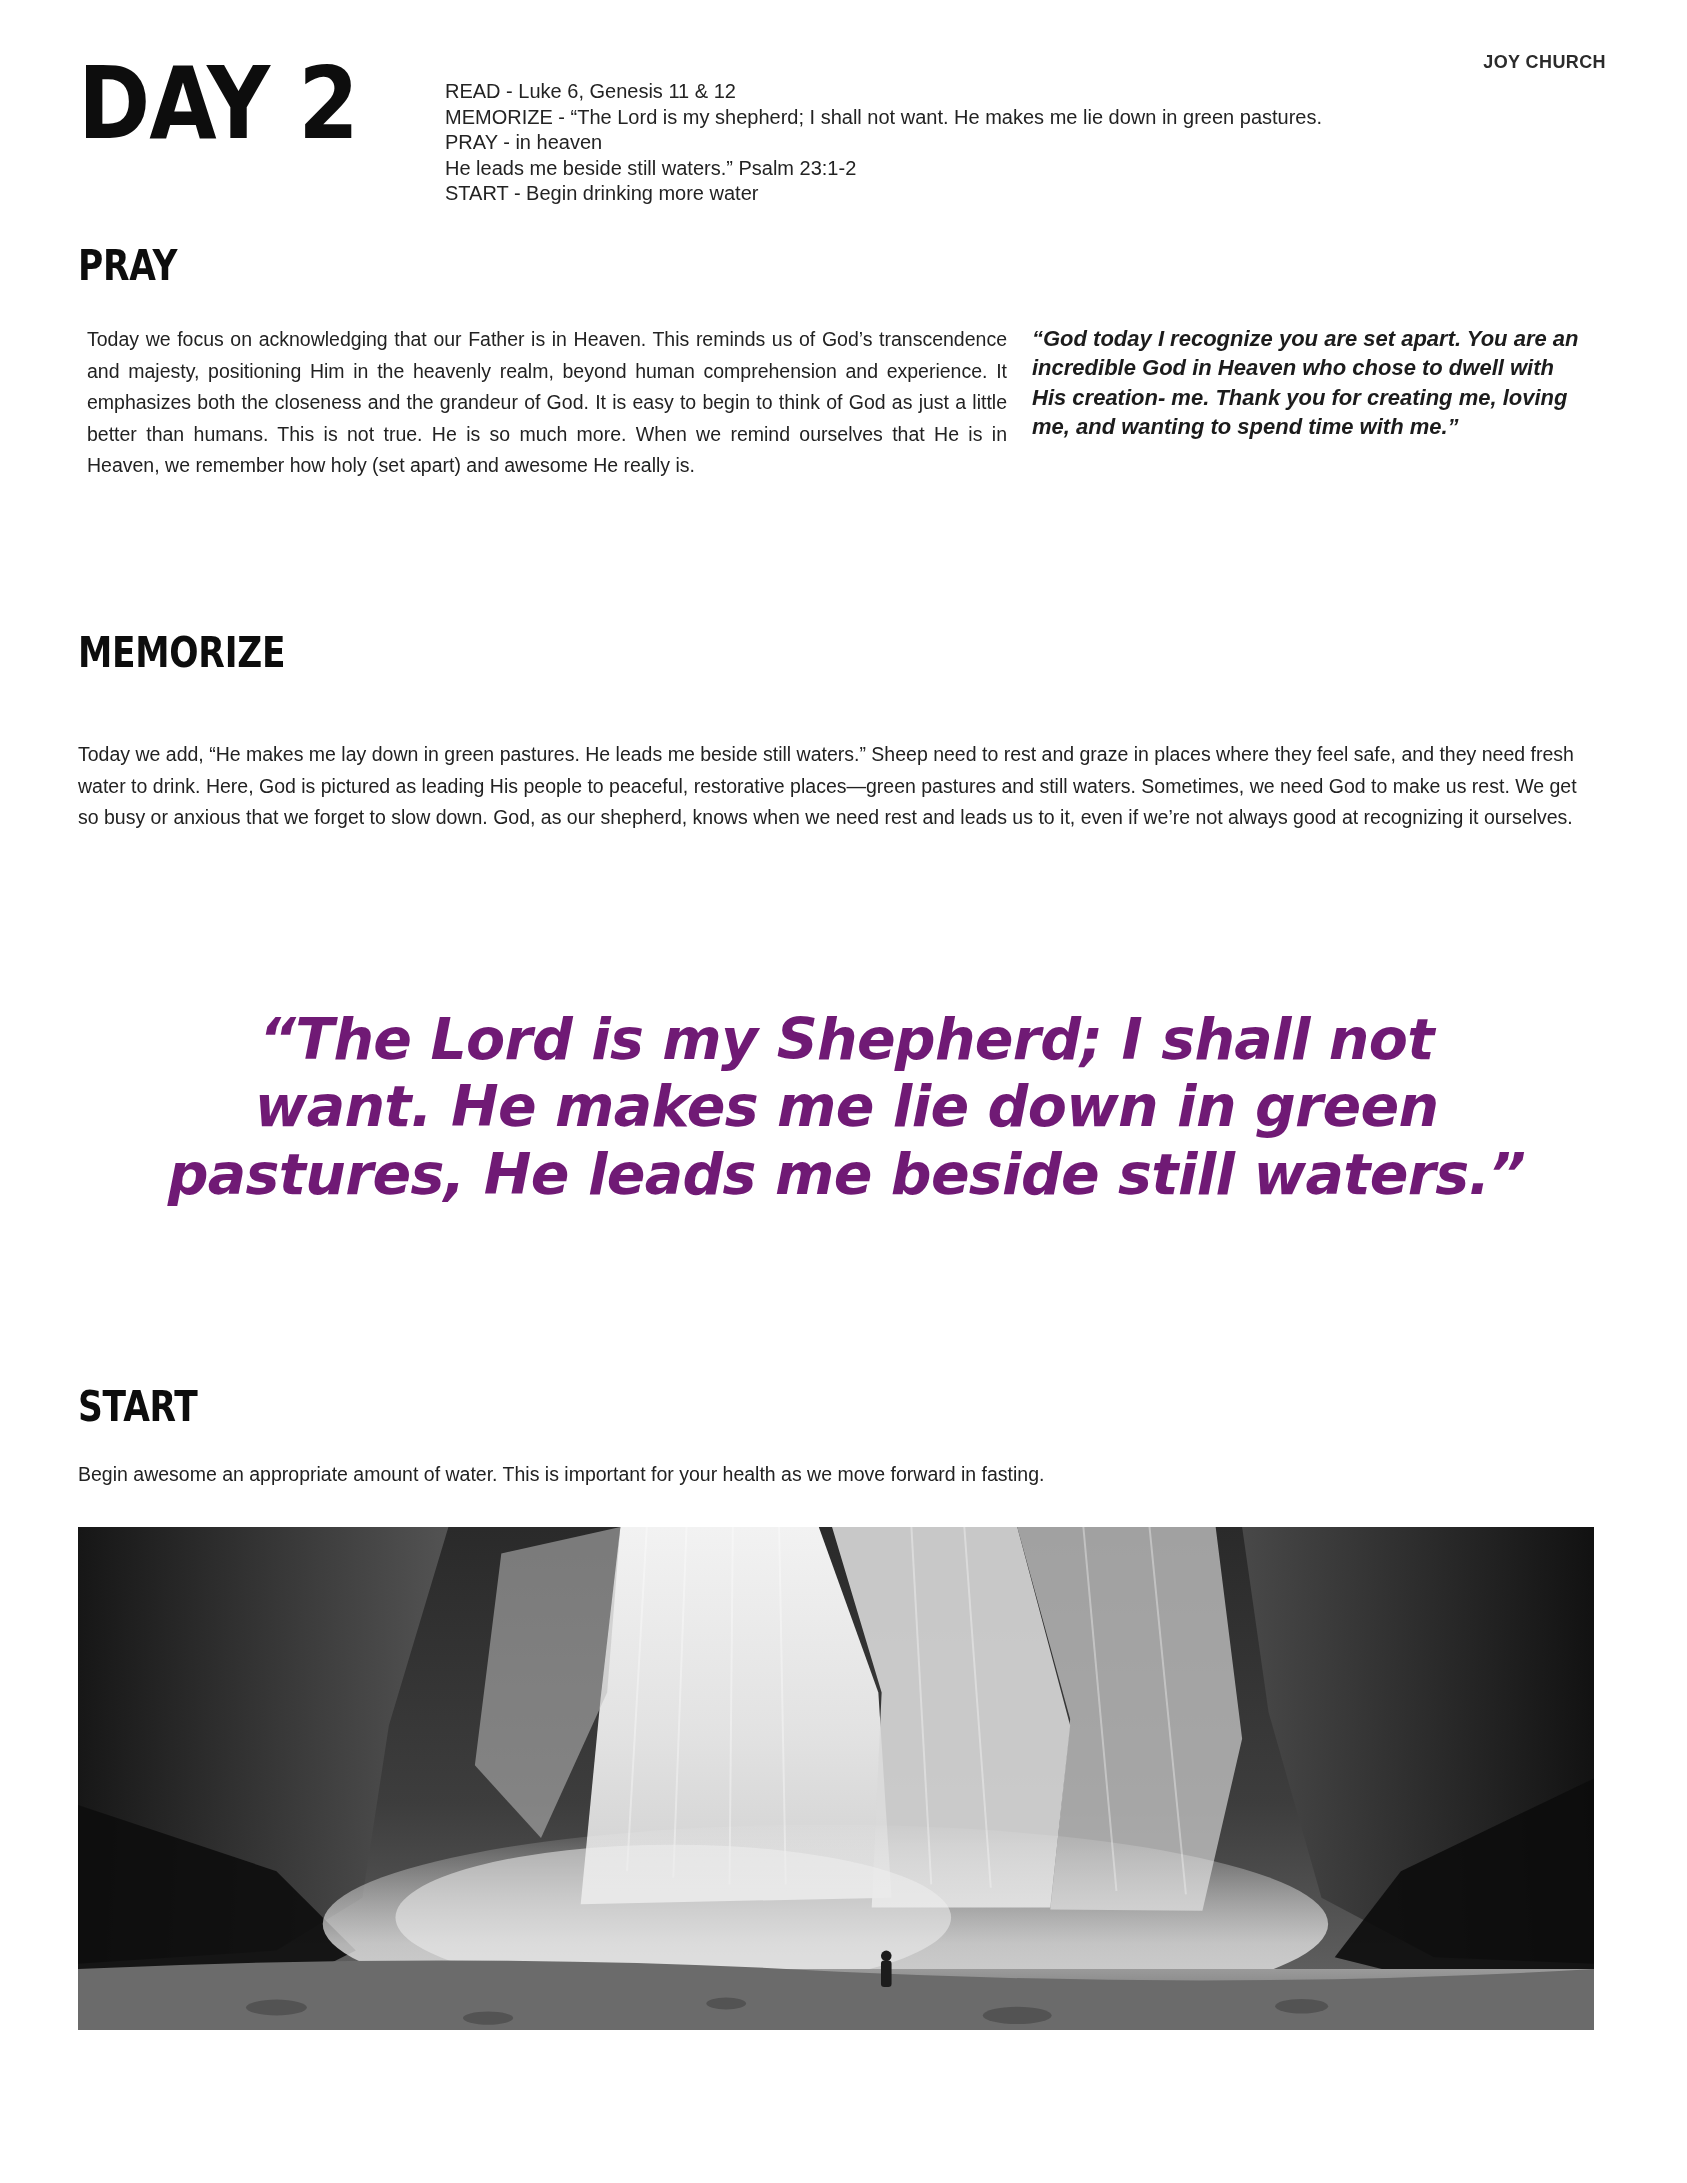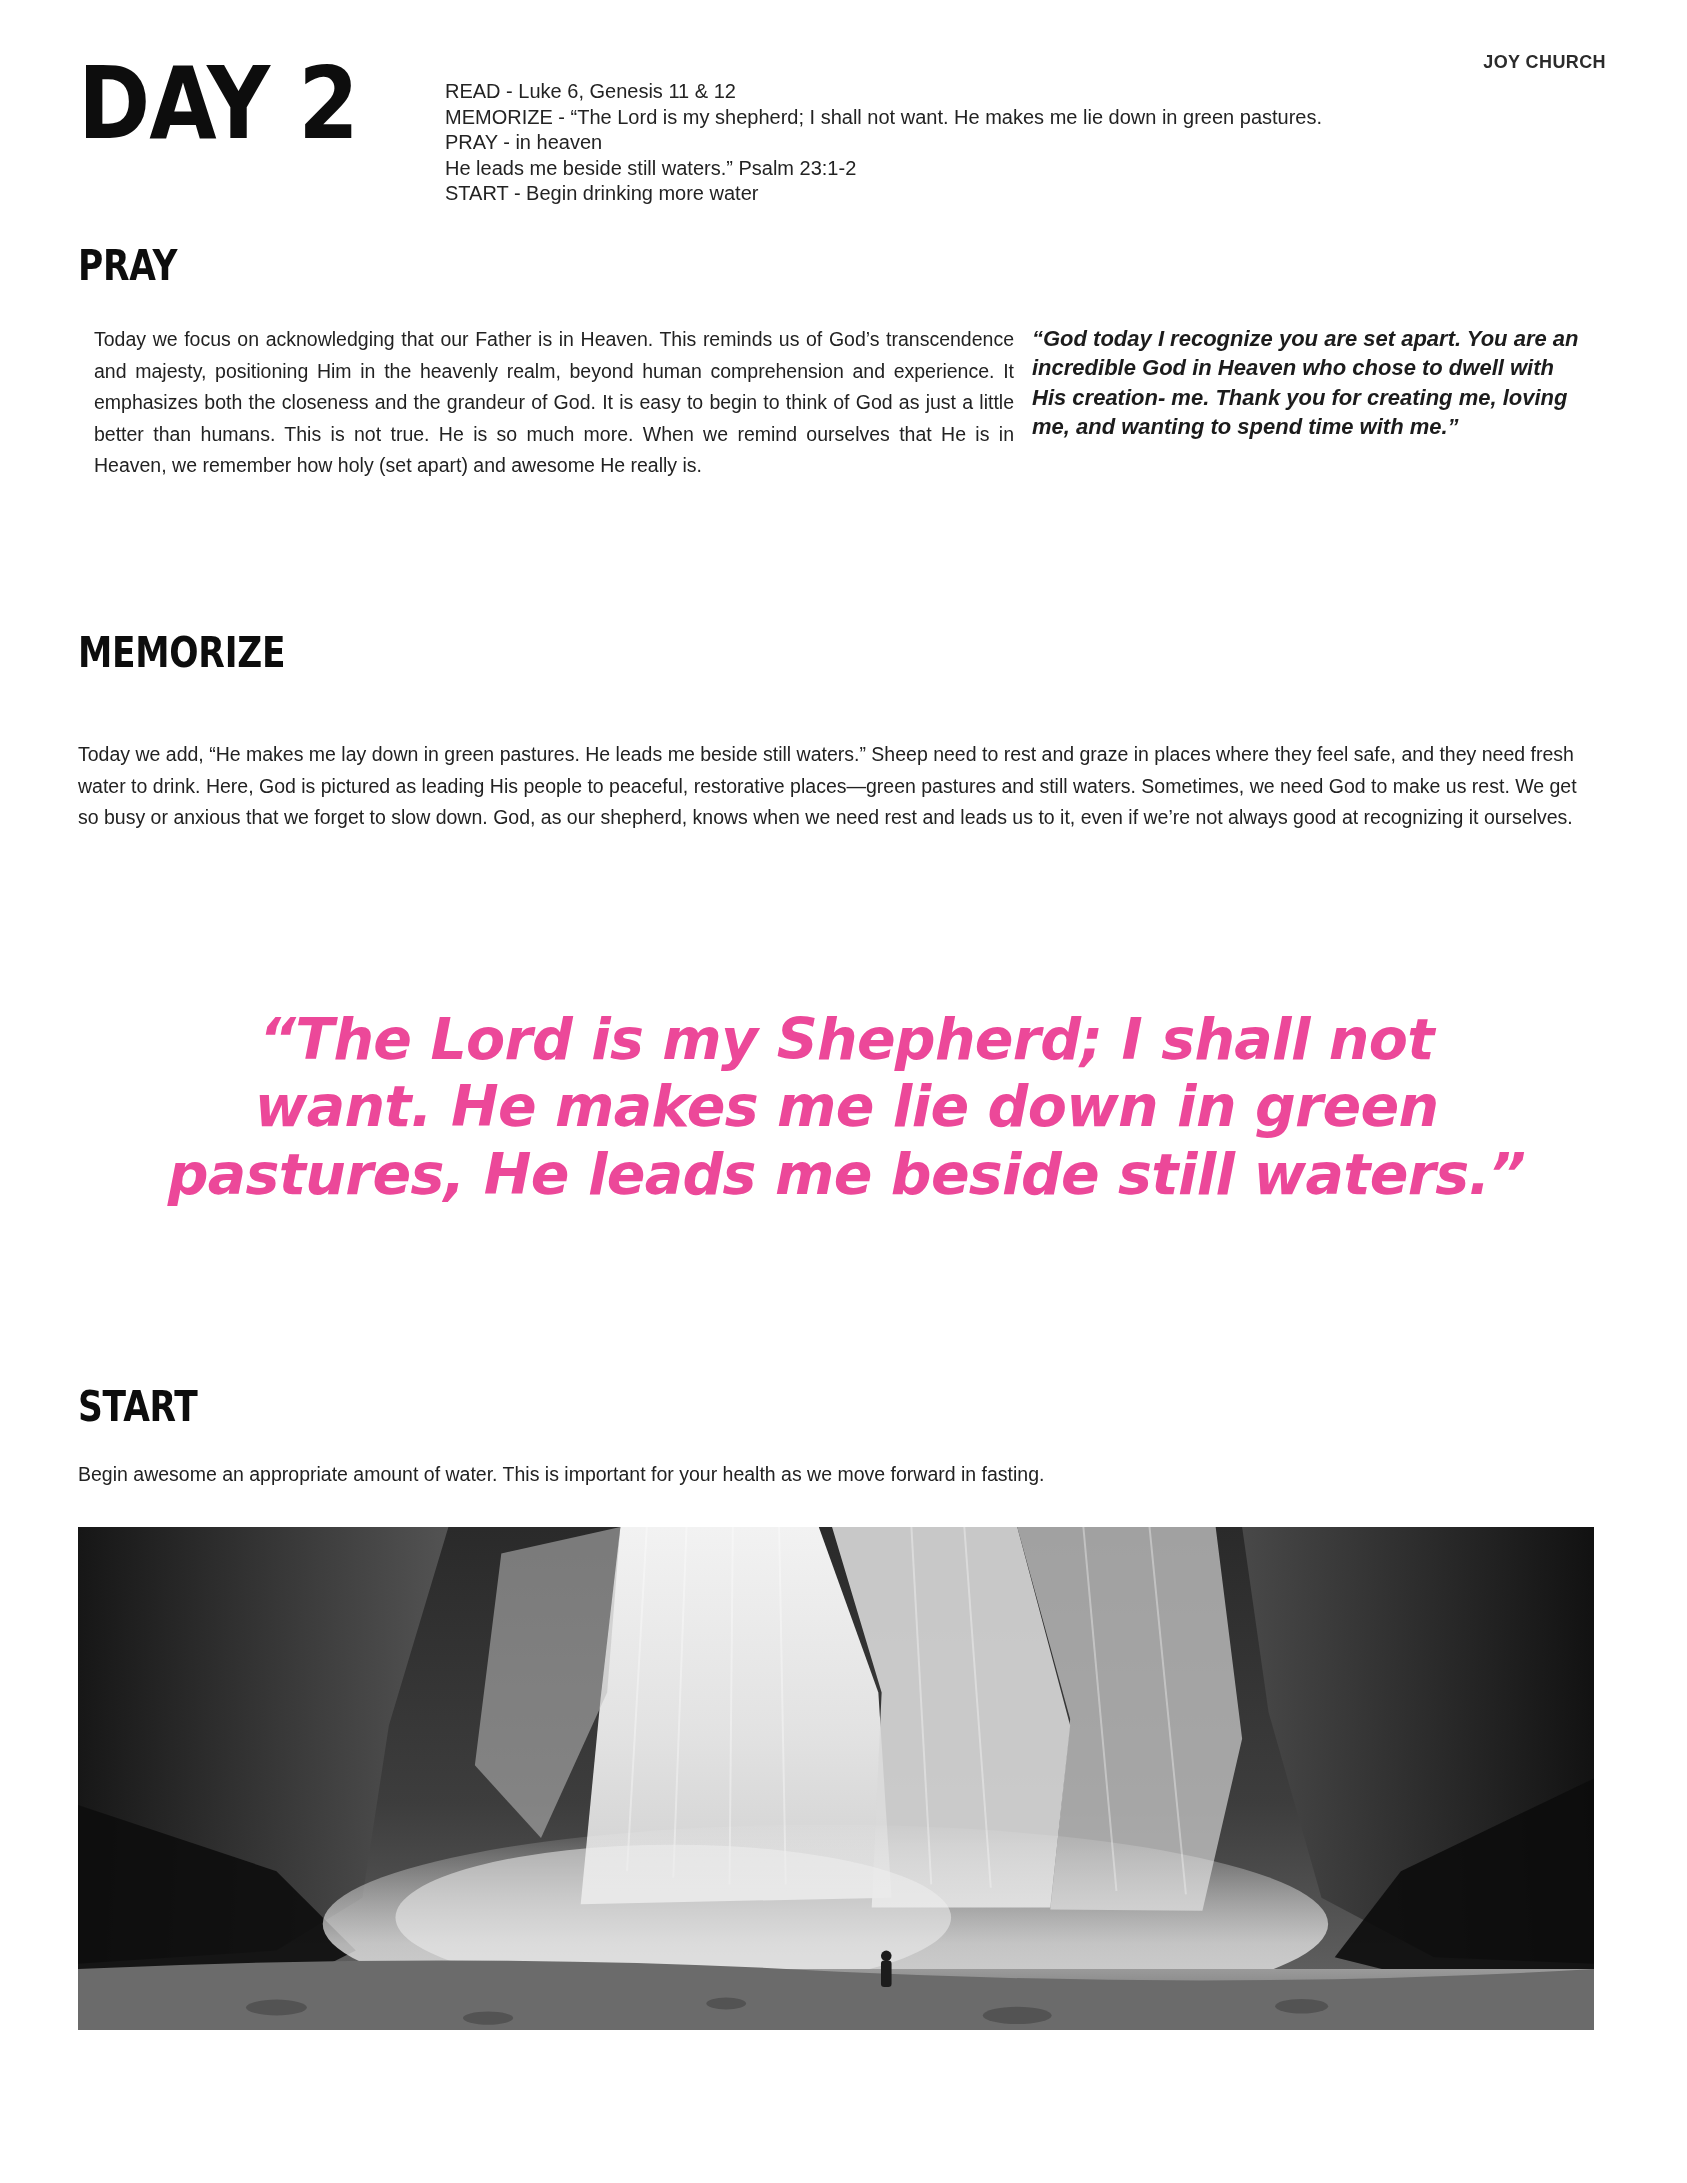--- a/index.html
+++ b/index.html
@@ -74,21 +74,21 @@
 
   #pray-head {
     position: absolute;
     left: 78px;
     top: 245px;
   }
 
   
   .pray-body {
     position: absolute;
-    left: 94px;
+    left: 87px;
     top: 324px;
     width: 920px;
     font-size: 19.5px;
     line-height: 1.62;
     text-align: justify;
     color: #222;
   }
 
   .pray-quote {
     position: absolute;
@@ -125,21 +125,21 @@
     position: absolute;
     left: 165px;
     top: 1006px;
     width: 1363px;
     text-align: center;
     font-family: "DejaVu Sans", sans-serif;
     font-style: italic;
     font-weight: 700;
     font-size: 57px;
     line-height: 1.18;
-    color: #ec4899;
+    color: #701a75;
     letter-spacing: -0.7px;
   }
 
   
   #start-head {
     position: absolute;
     left: 78px;
     top: 1386px;
   }
   .start-body {

